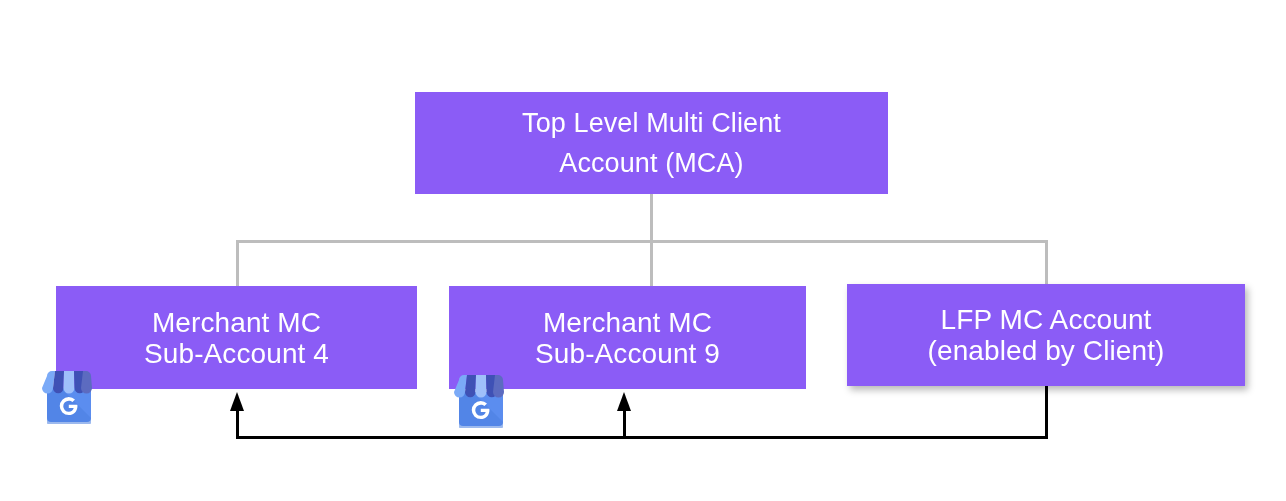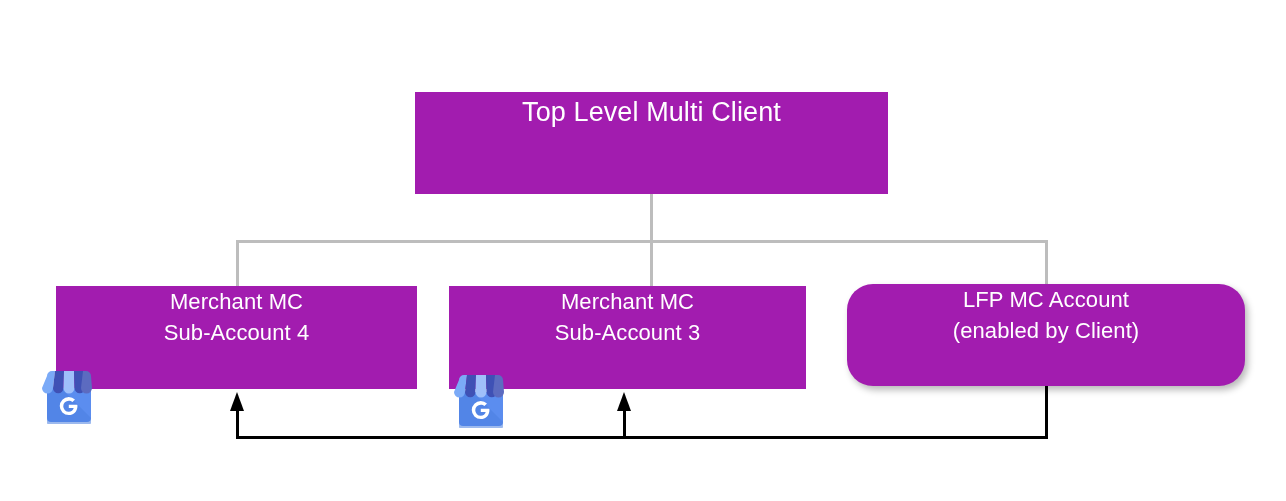--- a/index.html
+++ b/index.html
@@ -24,71 +24,72 @@
     position:absolute;
     width:0;height:0;
     border-left:7px solid transparent;
     border-right:7px solid transparent;
     border-bottom:19px solid #000000;
   }
 
   
   .node{
     position:absolute;
-    background:#a21caf;
+    background:#8b5cf6;
     color:#ffffff;
     display:flex;
-    align-items:flex-start;
+    align-items:center;
     justify-content:center;
     text-align:center;
     line-height:31px;
     letter-spacing:.1px;
     box-sizing:border-box;
   }
   .node .lbl{display:block;}
   .node.root{font-size:27px;line-height:40px;}
-  .node.leaf{font-size:22px;}
+  .node.leaf{font-size:28px;}
   .node.shadowed{box-shadow:3px 4px 7px rgba(0,0,0,.28);}
 
   
   .gbp{position:absolute;width:62px;height:62px;}
   .gbp svg{display:block;width:62px;height:62px;}
 </style>
 </head>
 <body>
 
 <div id="canvas">
 
   <div class="node root" style="left:415px;top:92px;width:473px;height:102px;">
     <div>
       <span class="lbl">Top Level Multi Client</span>
+      <span class="lbl">Account (MCA)</span>
     </div>
   </div>
 
   <div class="conn conn-v" style="left:650px;top:194px;height:48px;"></div>
   <div class="conn conn-h" style="left:236px;top:240px;width:812px;"></div>
   <div class="conn conn-v" style="left:236px;top:240px;height:47px;"></div>
   <div class="conn conn-v" style="left:650px;top:240px;height:47px;"></div>
   <div class="conn conn-v" style="left:1045px;top:240px;height:46px;"></div>
 
   <div class="node leaf" style="left:56px;top:286px;width:361px;height:103px;">
     <div>
       <span class="lbl">Merchant MC</span>
       <span class="lbl">Sub-Account 4</span>
     </div>
   </div>
 
   <div class="node leaf" style="left:449px;top:286px;width:357px;height:103px;">
     <div>
       <span class="lbl">Merchant MC</span>
-      <span class="lbl">Sub-Account 3</span>
+      <span class="lbl">Sub-Account 9</span>
     </div>
   </div>
 
-  <div class="node leaf shadowed" style="left:847px;top:284px;width:398px;height:102px;border-radius:26px;">
+  <div class="node leaf shadowed" style="left:847px;top:284px;width:398px;height:102px;">
     <div>
       <span class="lbl">LFP MC Account</span>
       <span class="lbl">(enabled by Client)</span>
     </div>
   </div>
 
   <div class="blk blk-v" style="left:1045px;top:386px;height:52px;"></div>
   <div class="blk blk-h" style="left:236px;top:436px;width:812px;"></div>
 
   <div class="blk blk-v" style="left:236px;top:410px;height:27px;"></div>

